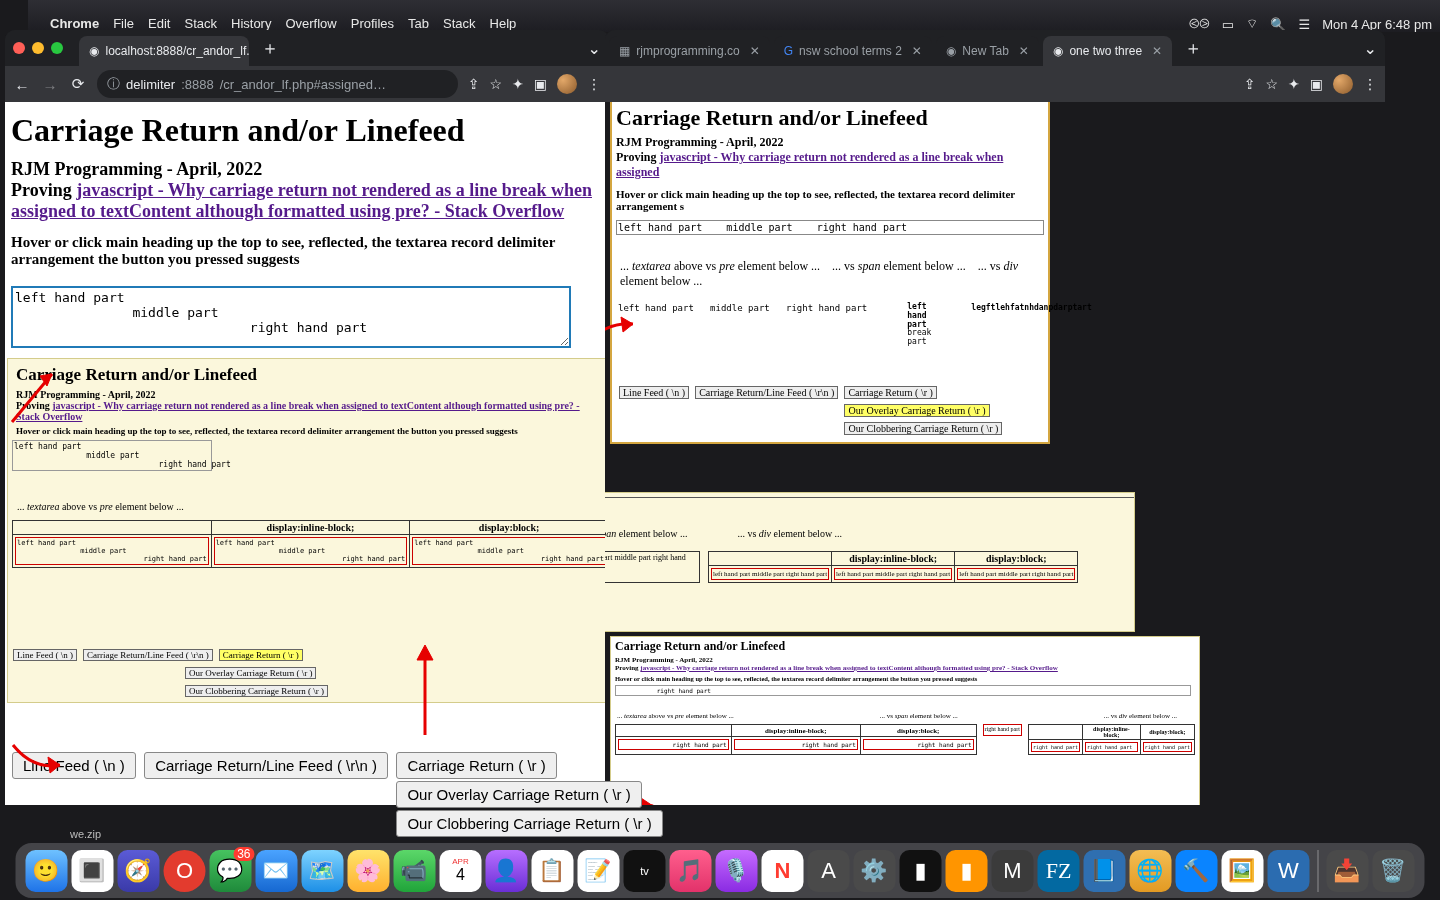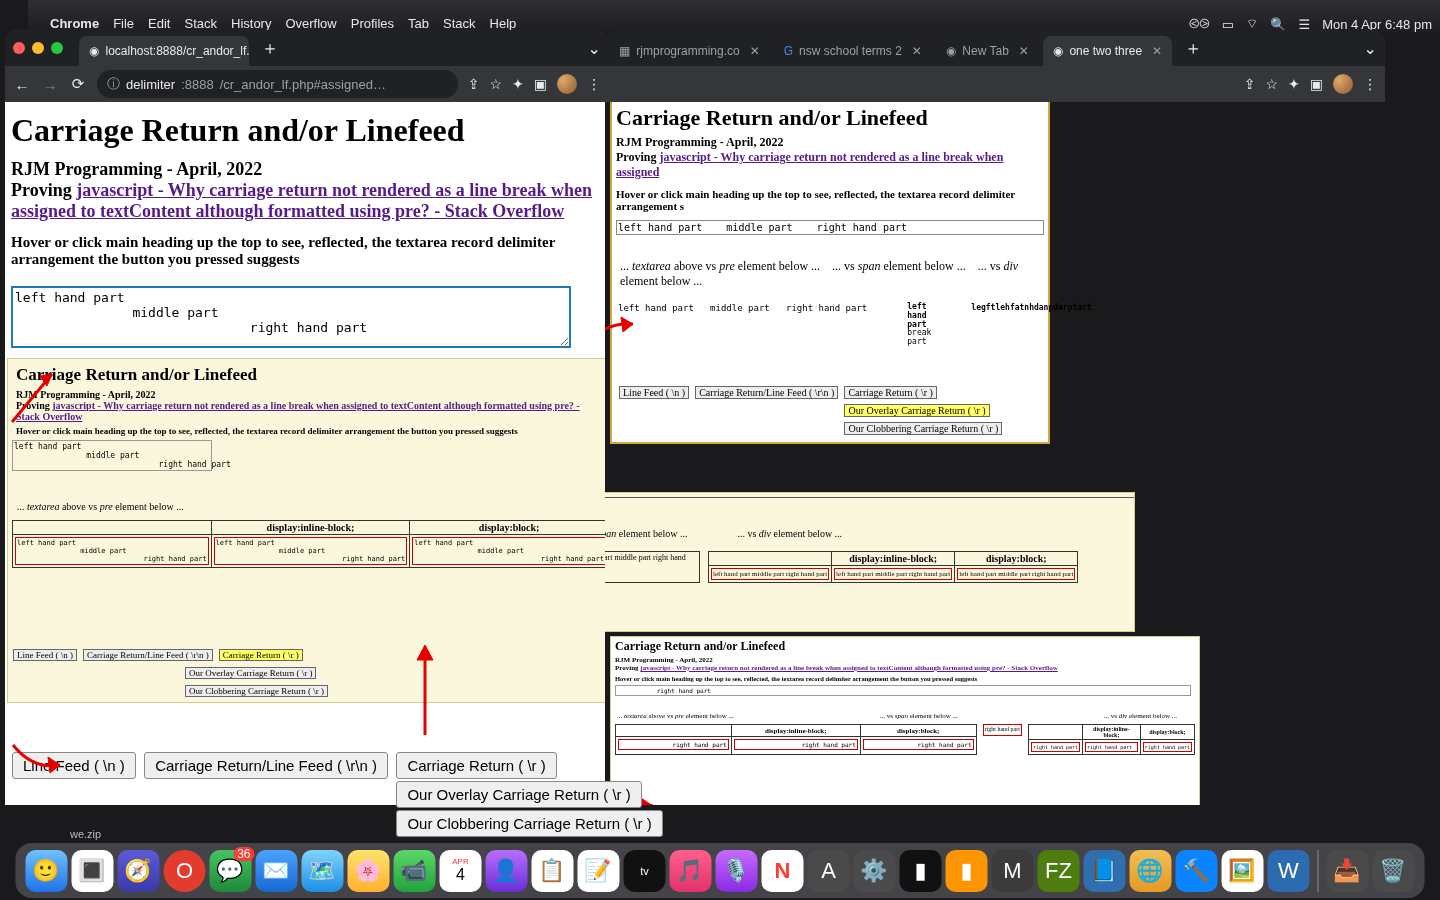--- a/index.html
+++ b/index.html
@@ -534,30 +534,30 @@
   <div class="app" style="background:linear-gradient(#7ed3ff,#1d8fe6);">🗺️</div>
   <div class="app" style="background:linear-gradient(#ffe36b,#ffb02e);">🌸</div>
   <div class="app" style="background:linear-gradient(#5bd769,#20a43a);">📹</div>
   <div class="app" style="background:#fff; color:#e33; flex-direction:column;">
       <div style="font-size:8px;color:#e33;">APR</div>
       <div style="color:#000;font-size:16px;">4</div>
     </div>
   <div class="app" style="background:linear-gradient(#b76eff,#6a2ed6);">👤</div>
   <div class="app" style="background:#fff;">📋</div>
   <div class="app" style="background:#fff;">📝</div>
-  <div class="app" style="background:#111;color:#fff;font-size:11px;border-radius:12px;">tv</div>
+  <div class="app" style="background:#111;color:#fff;font-size:11px;">tv</div>
   <div class="app" style="background:linear-gradient(#ff5f8d,#e2326a);">🎵</div>
   <div class="app" style="background:linear-gradient(#c56bff,#8a2be2);">🎙️</div>
   <div class="app" style="background:#fff;color:#ff3b30;font-weight:bold;">N</div>
   <div class="app" style="background:#4a4a4a;">A</div>
   <div class="app" style="background:#4a4a4a;">⚙️</div>
   <div class="app" style="background:#111;">▮</div>
   <div class="app" style="background:#ff9500;">▮</div>
   <div class="app" style="background:#3b3b3b;">M</div>
-  <div class="app" style="background:#4d7c0f;">FZ</div>
+  <div class="app" style="background:#0369a1;font-family:Liberation Serif, serif;">FZ</div>
   <div class="app" style="background:#2f6fb0;">📘</div>
   <div class="app" style="background:linear-gradient(#f3bd53,#e39a23);">🌐</div>
   <div class="app" style="background:#0a84ff;">🔨</div>
   <div class="app" style="background:#fff;">🖼️</div>
   <div class="app" style="background:#2b6cb0;">W</div>
   <div class="divider"></div>
   <div class="app" style="background:#4a4a4a;">📥</div>
   <div class="app" style="background:#4a4a4a;">🗑️</div>
 </div>
 

